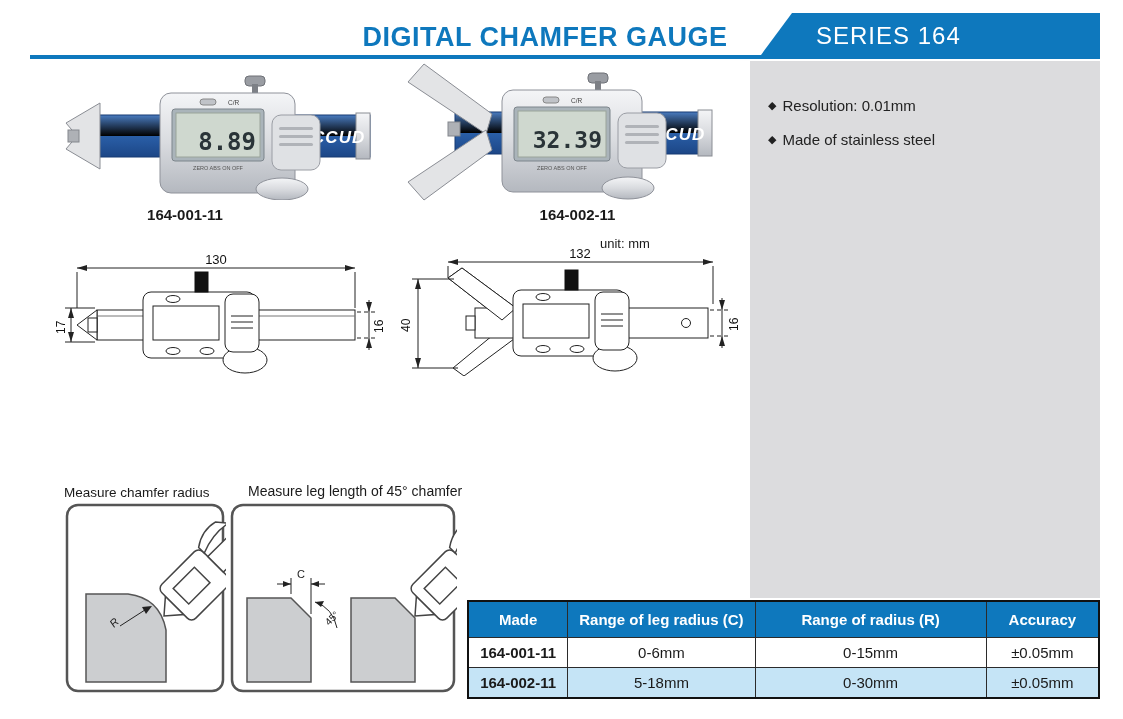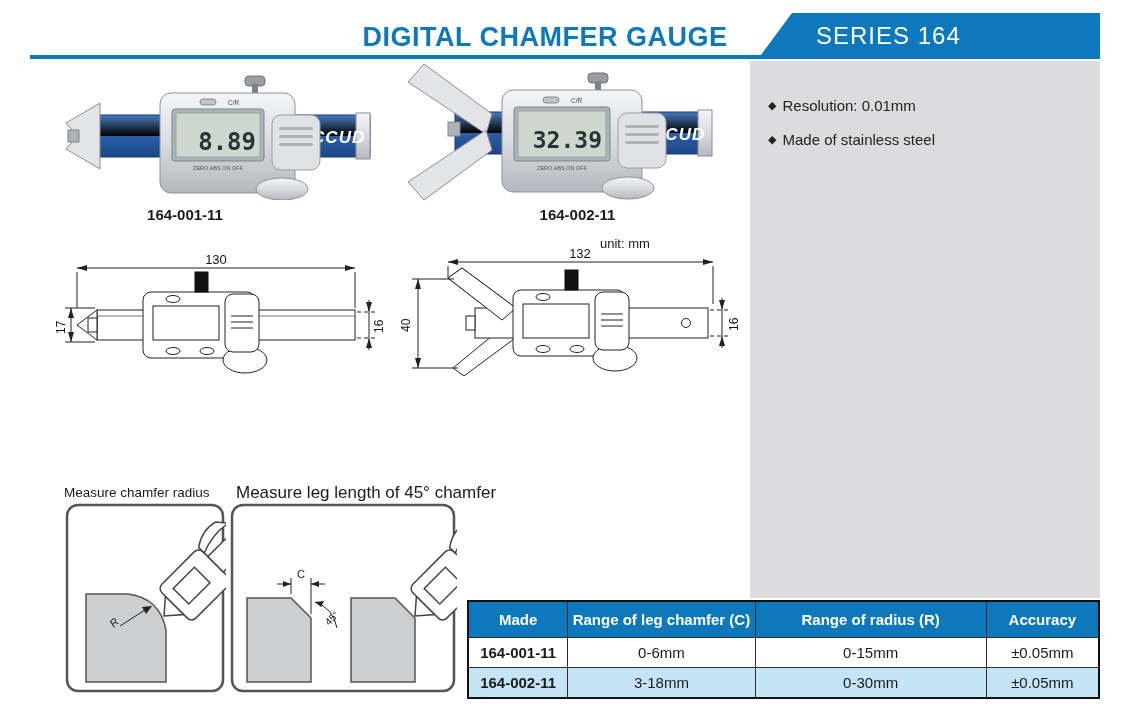--- a/index.html
+++ b/index.html
@@ -24,21 +24,21 @@
   .code1{position:absolute;left:75px;top:206px;width:220px;text-align:center;
          font-weight:bold;font-size:15px;}
   .code2{position:absolute;left:465px;top:206px;width:225px;text-align:center;
          font-weight:bold;font-size:15px;}
   .unit{position:absolute;left:600px;top:236px;width:125px;font-size:13px;}
   
   .draw1{position:absolute;left:55px;top:252px;}
   .draw2{position:absolute;left:398px;top:248px;}
   
   .cap1{position:absolute;left:64px;top:485px;font-size:13.5px;}
-  .cap2{position:absolute;left:236px;top:483px;font-size:17px;}
+  .cap2{position:absolute;left:248px;top:483px;font-size:14px;}
   .box1{position:absolute;left:64px;top:502px;}
   .box2{position:absolute;left:229px;top:502px;}
   
   .spec{position:absolute;left:467px;top:600px;width:633px;border-collapse:collapse;
         border:2px solid #111;}
   .spec th{background:#0e78bd;color:#fff;font-size:15px;font-weight:bold;height:33px;
            border:1px solid #2b2b2b;text-align:center;}
   .spec td{font-size:15px;text-align:center;height:27px;border:1px solid #2b2b2b;}
   .spec td.code{font-weight:bold;}
   .spec tr.alt td{background:#c5e4f6;}
@@ -253,34 +253,34 @@
   <table class="spec">
     <colgroup>
         <col style="width:100px">
         <col style="width:188px">
         <col style="width:232px">
         <col style="width:113px">
       </colgroup>
     <thead>
       <tr>
         <th>Made</th>
-        <th>Range of leg chamfer (C)</th>
+        <th>Range of leg radius (C)</th>
         <th>Range of radius (R)</th>
         <th>Accuracy</th>
       </tr>
     </thead>
     <tbody>
       <tr>
         <td class="code">164-001-11</td>
         <td>0-6mm</td>
         <td>0-15mm</td>
         <td>±0.05mm</td>
       </tr>
       <tr class="alt">
         <td class="code">164-002-11</td>
-        <td>3-18mm</td>
+        <td>5-18mm</td>
         <td>0-30mm</td>
         <td>±0.05mm</td>
       </tr>
     </tbody>
   </table>
 
 </div>
 
 </body></html>

